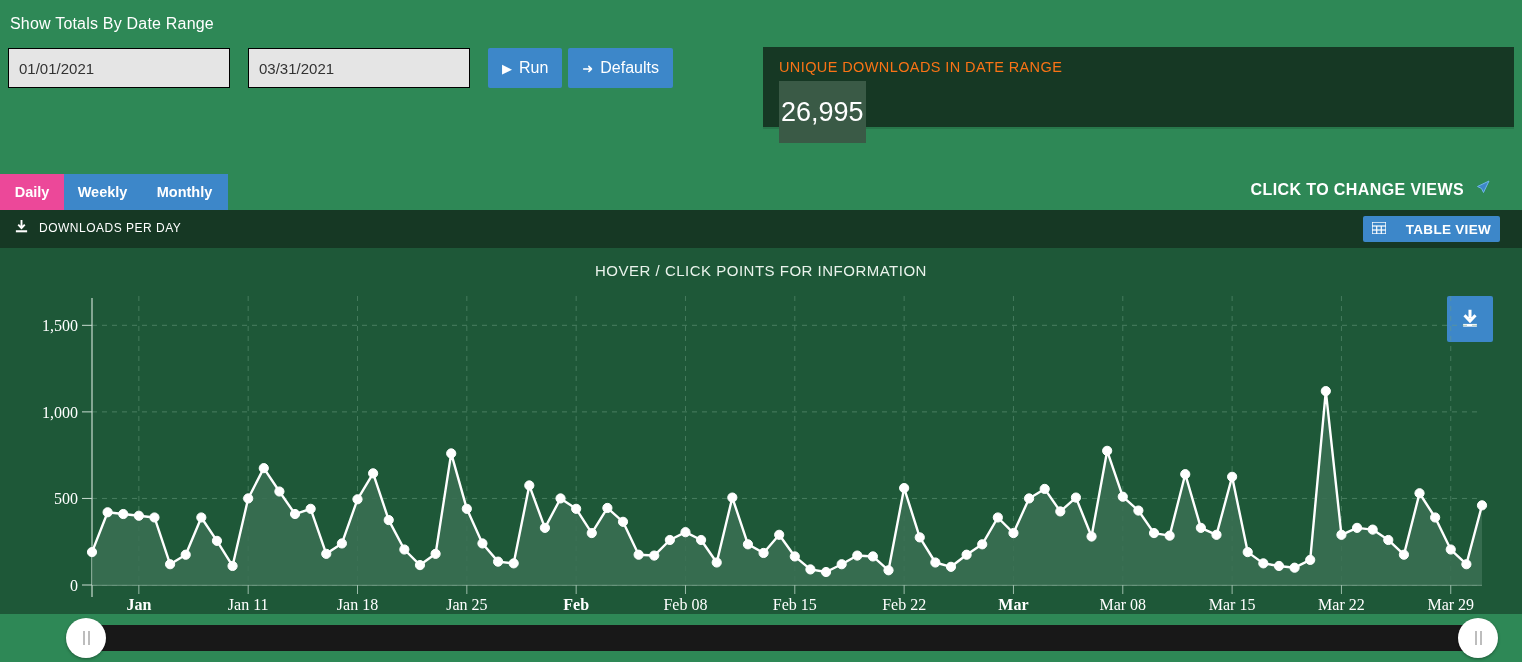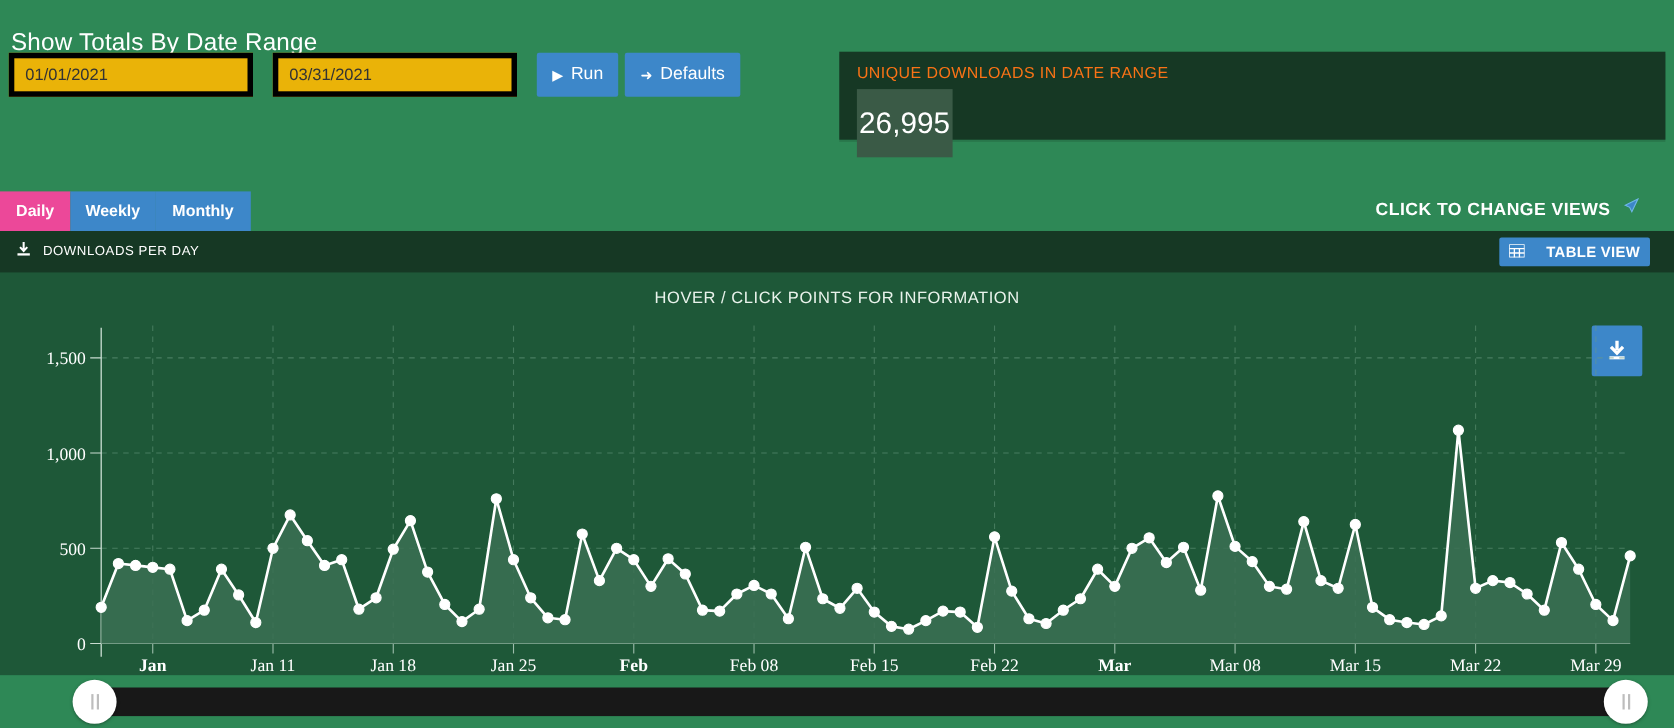--- a/index.html
+++ b/index.html
@@ -8,28 +8,28 @@
     width:1522px;height:662px;overflow:hidden;
     background:#2e8856;
     font-family:"Liberation Sans", sans-serif;
     color:#ffffff;
     -webkit-font-smoothing:antialiased;
   }
   .wrap{position:relative;width:1522px;height:662px;}
 
   
   .panel-title{
-    position:absolute;left:10px;top:24px;
-    font-size:22px;font-weight:400;letter-spacing:.2px;color:#ffffff;
+    position:absolute;left:10px;top:10px;
+    font-size:16px;font-weight:400;letter-spacing:.2px;color:#ffffff;
     line-height:28px;
   }
   .controls{position:absolute;left:8px;top:48px;display:flex;align-items:flex-start;}
   .date-input{
     width:222px;height:40px;box-sizing:border-box;
-    background:#eab308;border:5px solid #000000;border-radius:0;
+    background:#e5e5e5;border:1px solid #000000;border-radius:0;
     color:#333333;font-size:15px;font-family:"Liberation Sans",sans-serif;
     padding:0 10px;outline:none;margin-right:18px;
   }
   .btn-blue{
     height:40px;box-sizing:border-box;border:none;border-radius:2px;
     background:#3d87c9;color:#ffffff;font-size:16px;
     font-family:"Liberation Sans",sans-serif;
     padding:0 14px;cursor:pointer;display:flex;align-items:center;gap:7px;
     margin-right:6px;
   }

